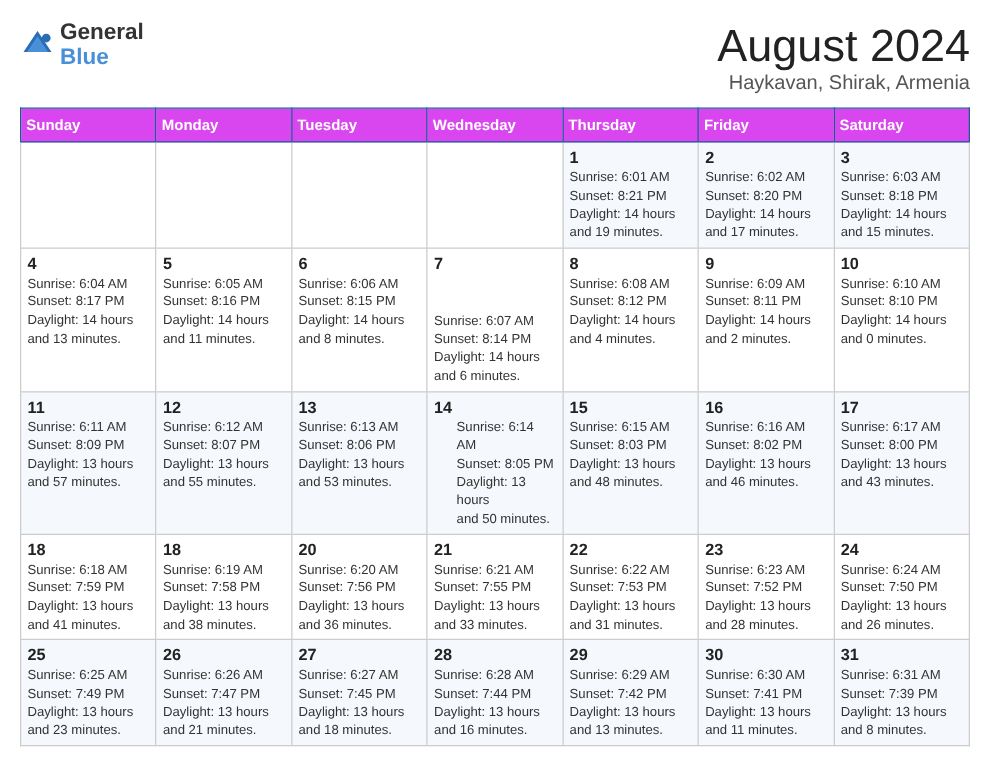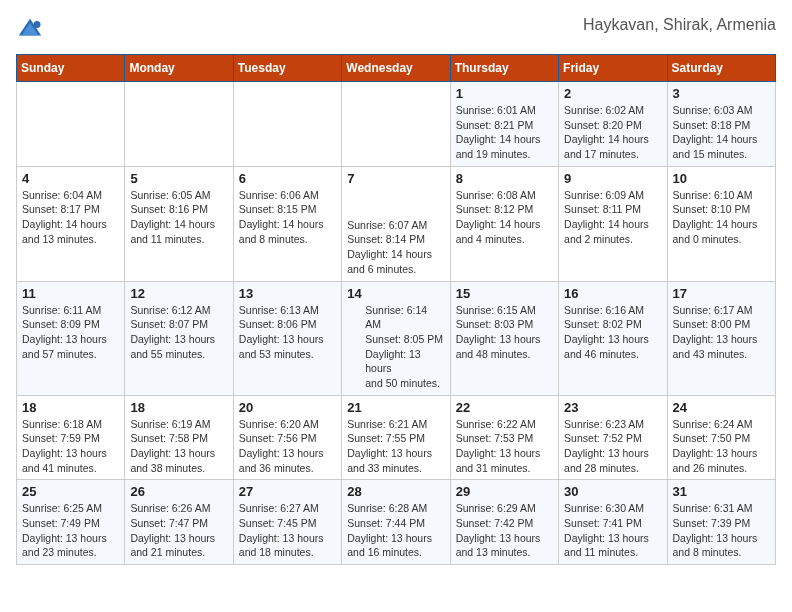--- a/index.html
+++ b/index.html
@@ -45,21 +45,21 @@
     .subtitle {
       font-size: 16px;
       color: #555;
     }
     table {
       width: 100%;
       border-collapse: collapse;
       font-size: 11px;
     }
     thead tr th {
-      background-color: #c2410c;
+      background-color: #d946ef;
       color: white;
       padding: 6px 4px;
       text-align: left;
       font-size: 12px;
       border: 1px solid #1a5a9a;
     }
     tbody tr td {
       border: 1px solid #ccc;
       padding: 4px 5px;
       vertical-align: top;
@@ -92,22 +92,27 @@
 </head>
 <body>
 
 <div class="header-area">
   <div class="logo">
     <svg class="logo-icon" viewBox="0 0 40 40">
       <polygon points="20,4 36,28 4,28" fill="#2a6db5"></polygon>
       <polygon points="20,10 32,28 8,28" fill="#4a90d9"></polygon>
       <circle cx="30" cy="12" r="5" fill="#2a6db5"></circle>
     </svg>
+    <div class="logo-text">
+      <div>General</div>
+      <div><span>Blue</span></div>
+    </div>
   </div>
   <div class="title-area">
+    <div class="main-title">August 2024</div>
     <div class="subtitle">Haykavan, Shirak, Armenia</div>
   </div>
 </div>
 
 <table>
   <thead>
     <tr id="header-row">
     <th>Sunday</th>
         <th>Monday</th>
         <th>Tuesday</th>

